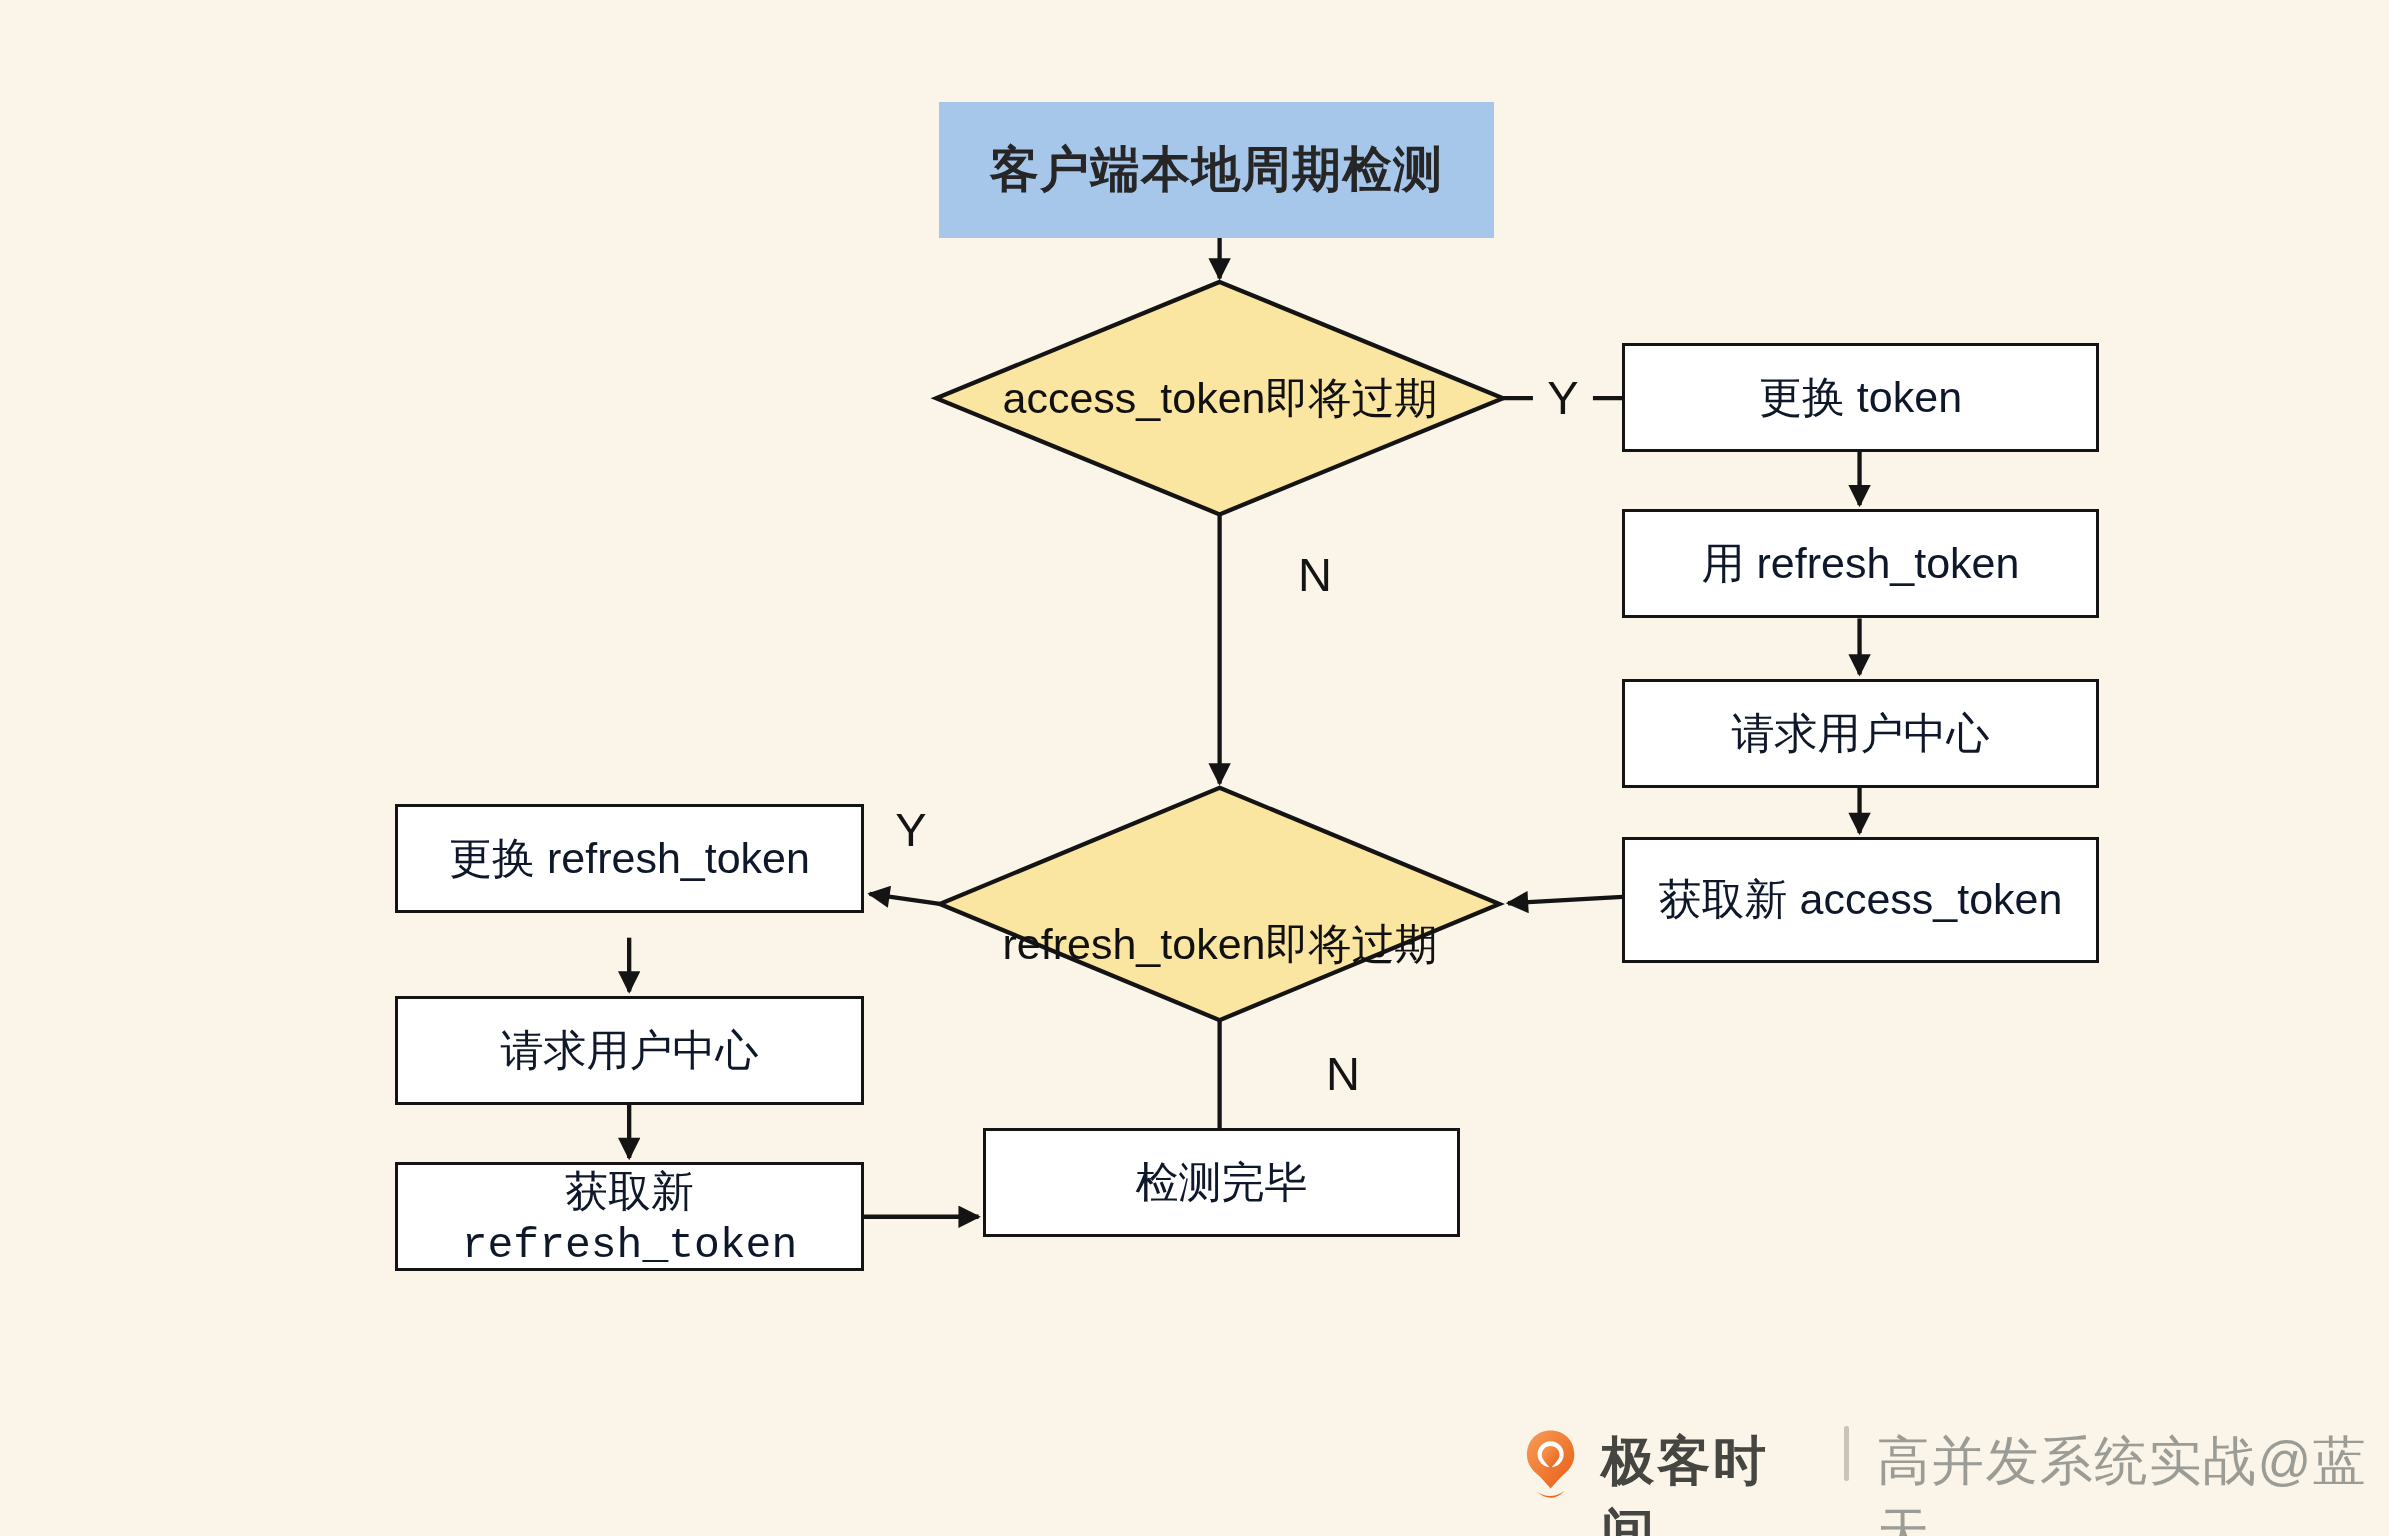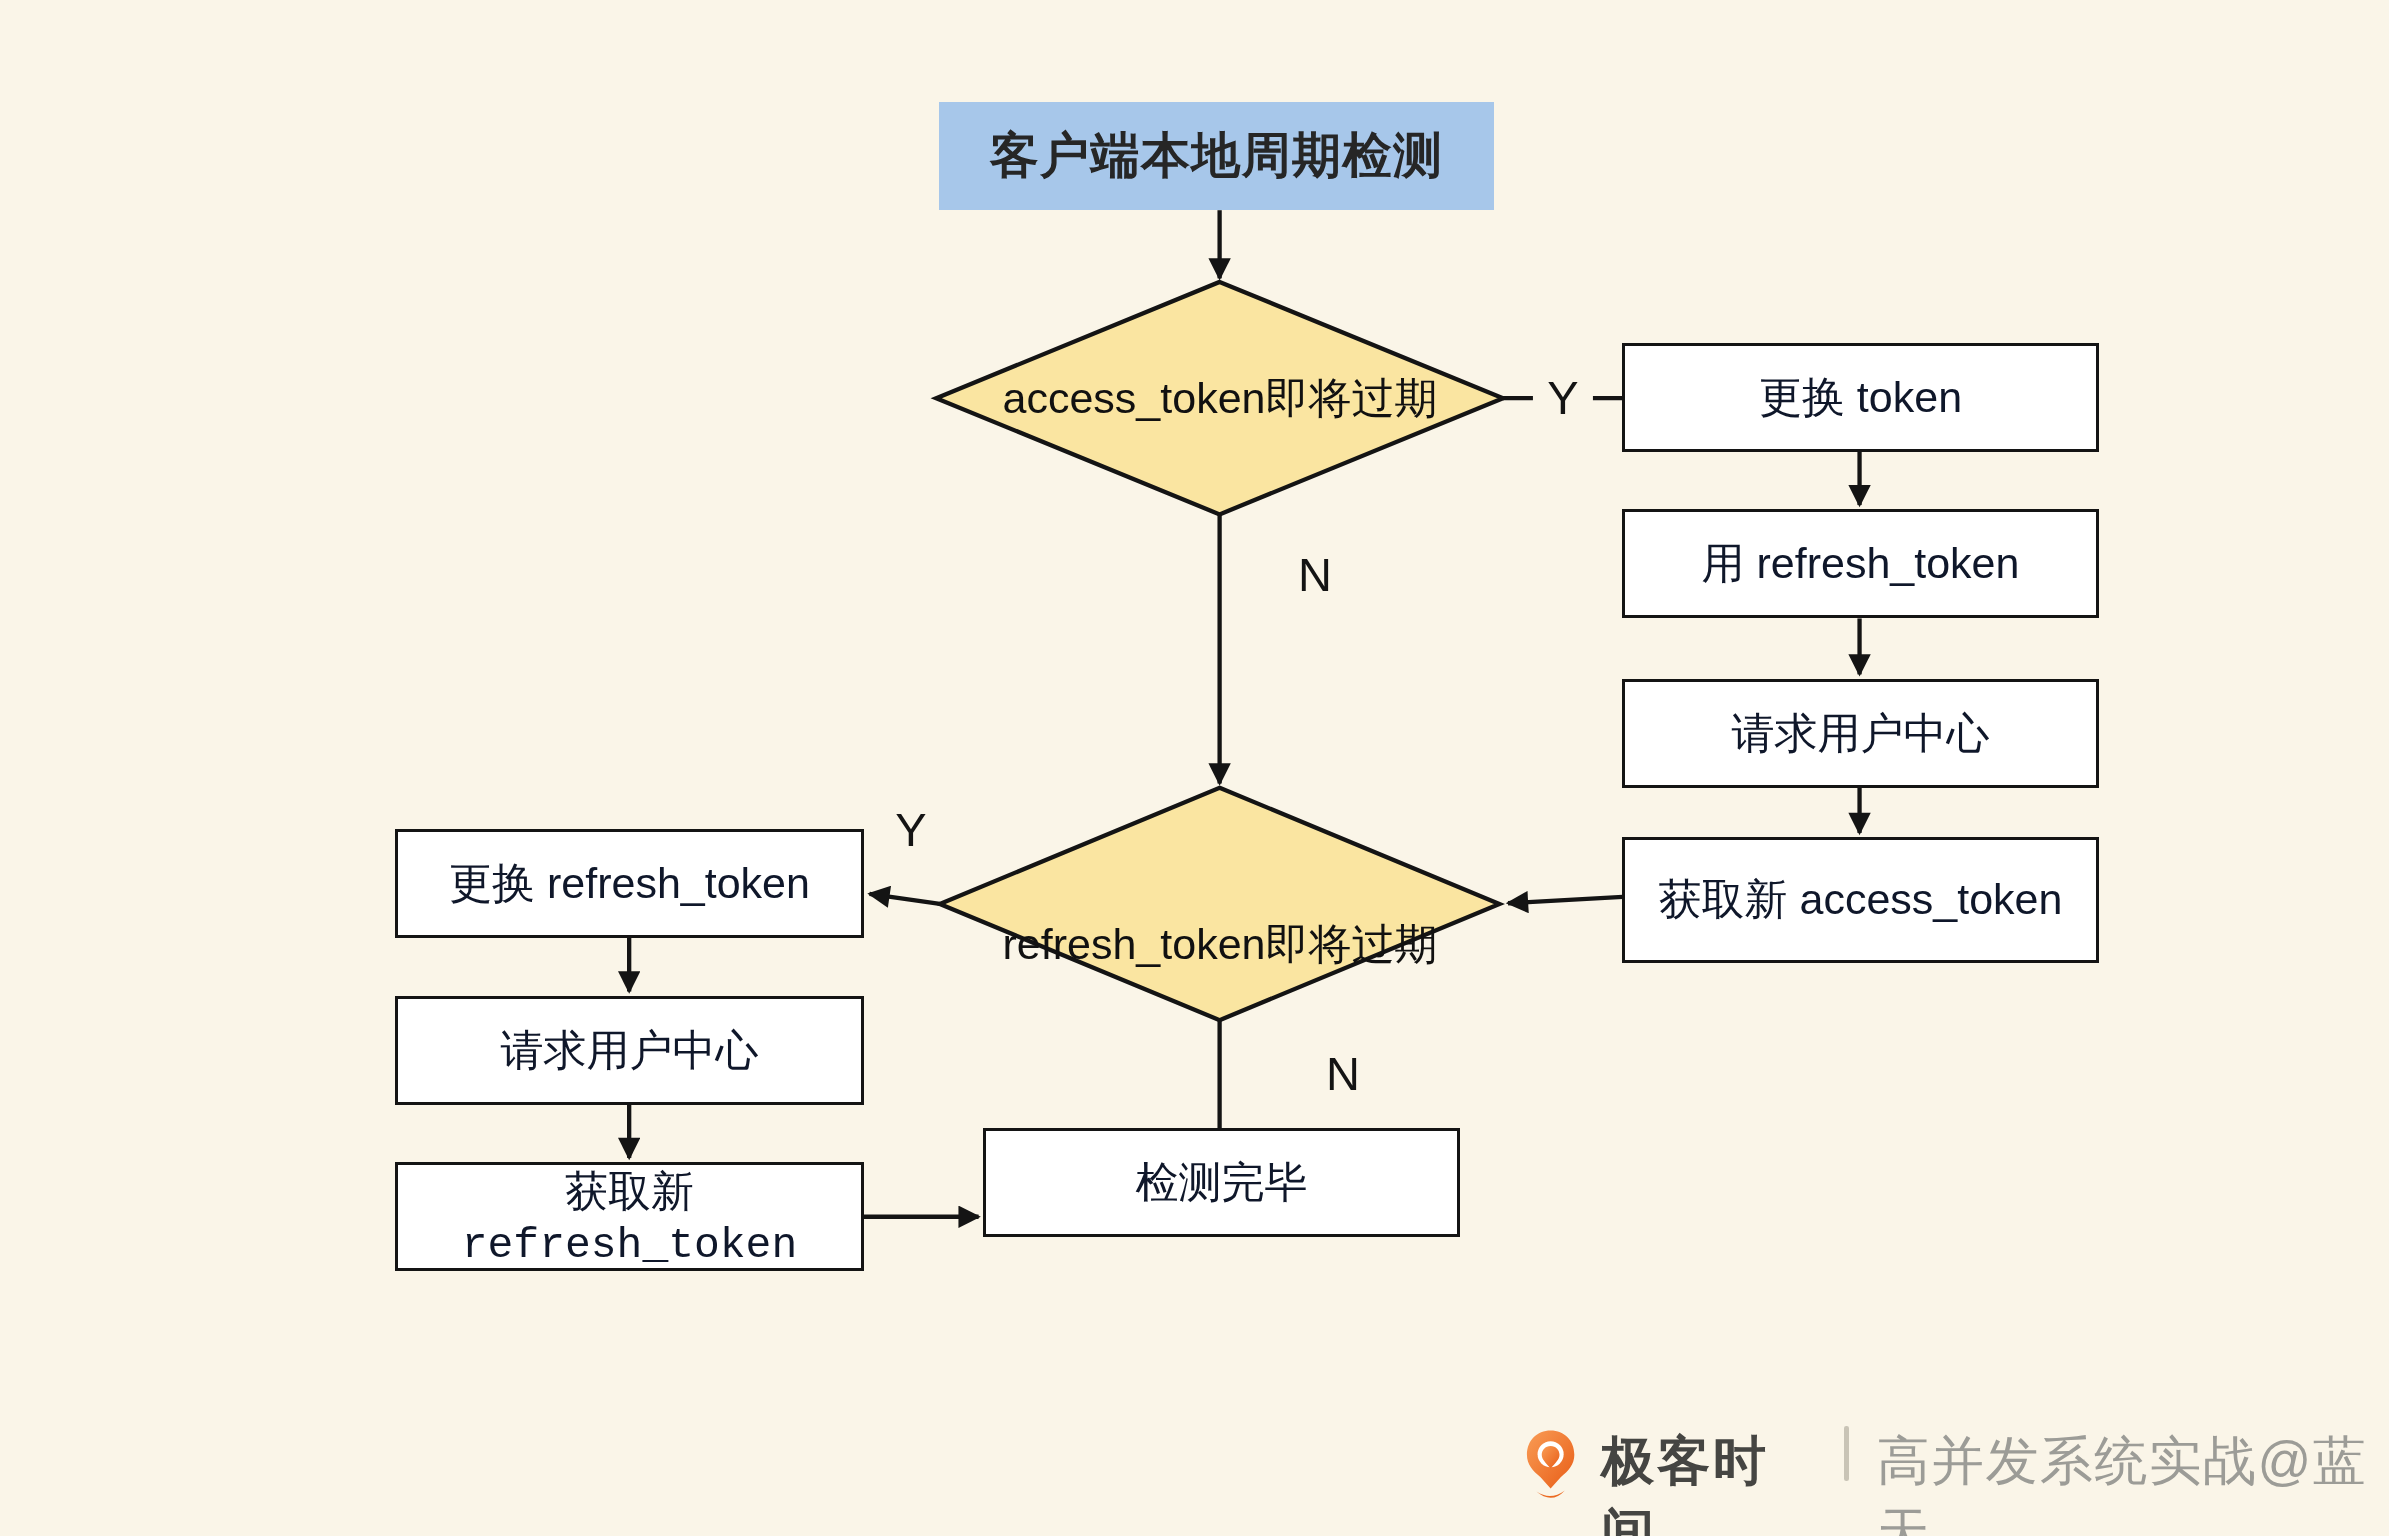--- a/index.html
+++ b/index.html
@@ -72,38 +72,38 @@
     <path d="M1310 1260 L1212 1246" marker-end="url(#ah)"></path>
     <path d="M877 1307 L877 1382" marker-end="url(#ah)"></path>
     <path d="M877 1540 L877 1614" marker-end="url(#ah)"></path>
     <path d="M1203 1696 L1364 1696" marker-end="url(#ah)"></path>
     <path d="M1700 1422 L1700 1614" marker-end="url(#ah)"></path>
   </g>
   <polygon points="1700,393 2095,555 1700,717 1305,555" fill="var(--decision-fill,#FAE5A1)" stroke="var(--line,#141414)" stroke-width="6"></polygon>
   <polygon points="1700,1098 2090,1260 1700,1422 1310,1260" fill="var(--decision-fill,#FAE5A1)" stroke="var(--line,#141414)" stroke-width="6"></polygon>
 </svg>
 
-<div class="node start" style="left:939px;top:102px;width:555px;height:108px;">客户端本地周期检测</div>
+<div class="node start" style="left:939px;top:102px;width:555px;height:136px;">客户端本地周期检测</div>
 
 <div class="node dtext" style="left:969px;top:326px;width:502px;height:144px;">
   <span>access_token</span>
   <span>即将过期</span>
 </div>
 
 <div class="node dtext" style="left:969px;top:832px;width:502px;height:144px;align-items:flex-end;">
   <span>refresh_token</span>
   <span>即将过期</span>
 </div>
 
 <div class="node box" style="left:1622px;top:343px;width:477px;height:109px;">更换 token</div>
 <div class="node box" style="left:1622px;top:509px;width:477px;height:109px;">用 refresh_token</div>
 <div class="node box" style="left:1622px;top:679px;width:477px;height:109px;">请求用户中心</div>
 <div class="node box" style="left:1622px;top:837px;width:477px;height:126px;">获取新 access_token</div>
 
-<div class="node box" style="left:395px;top:829px;width:469px;height:109px;">更换 refresh_token</div>
+<div class="node box" style="left:395px;top:804px;width:469px;height:109px;">更换 refresh_token</div>
 <div class="node box" style="left:395px;top:996px;width:469px;height:109px;">请求用户中心</div>
 <div class="node box" style="left:395px;top:1162px;width:469px;height:109px;font-family:Liberation Mono, monospace;">获取新 refresh_token</div>
 
 <div class="node box" style="left:983px;top:1128px;width:477px;height:109px;">检测完毕</div>
 
 <div class="lbl mask" style="left:1563px;top:397px;">Y</div>
 <div class="lbl" style="left:1315px;top:574px;">N</div>
 <div class="lbl" style="left:911px;top:829px;">Y</div>
 <div class="lbl" style="left:1343px;top:1073px;">N</div>
 

